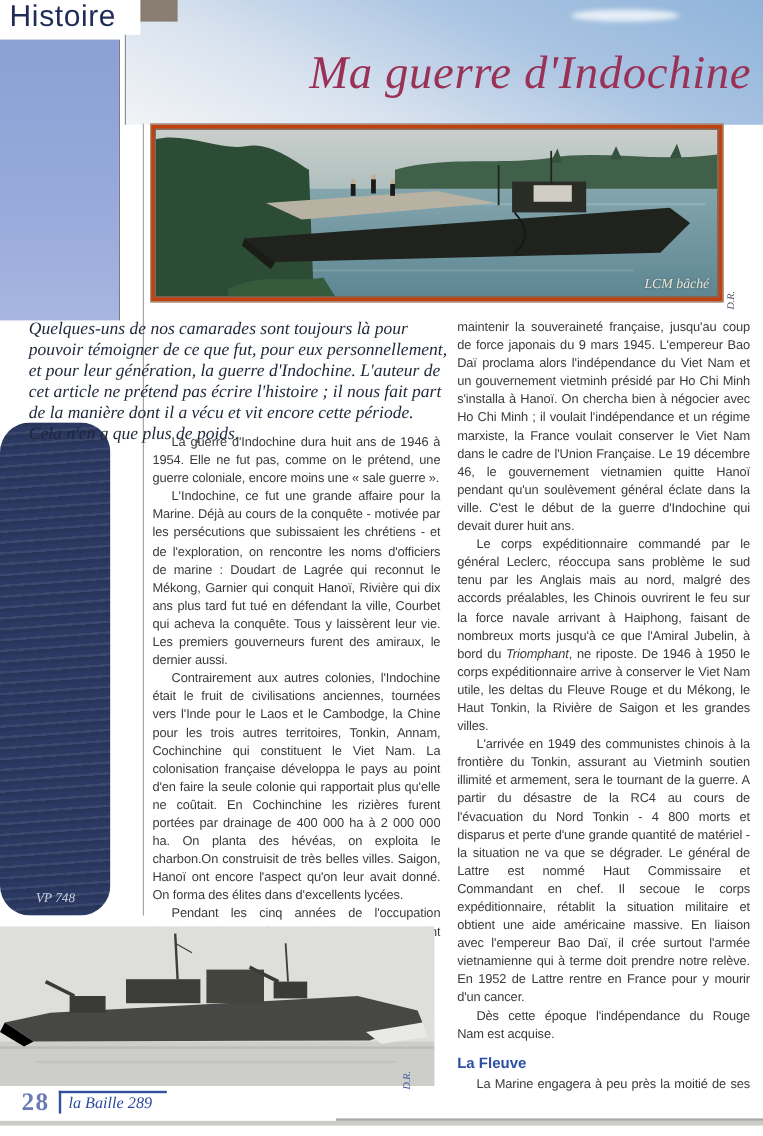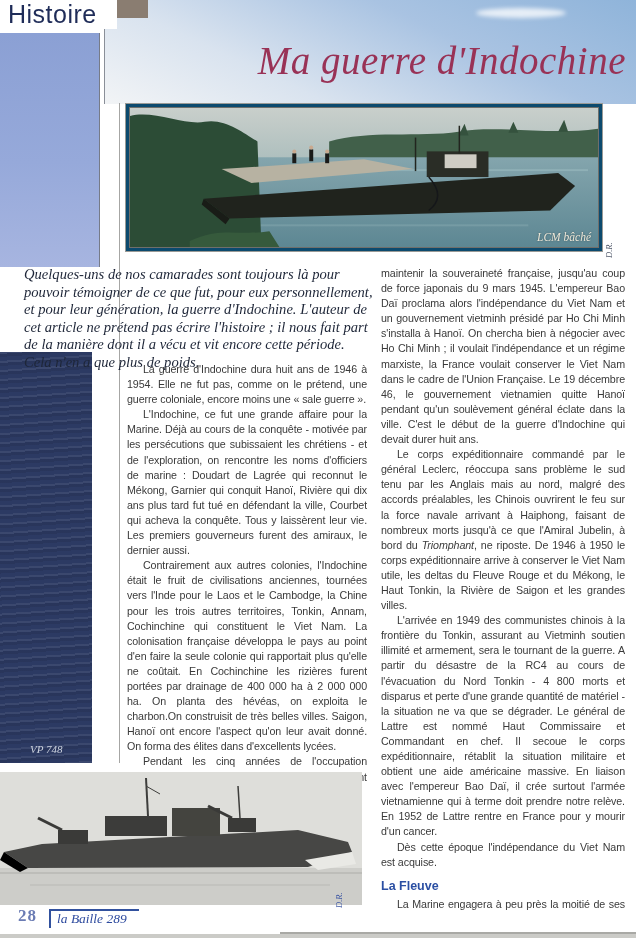--- a/index.html
+++ b/index.html
@@ -31,30 +31,31 @@
   }
   
   .side-top {
     position:absolute; left:0; top:33px; width:100px; height:234px;
     background:linear-gradient(180deg,#8ba0d4 0%, #96a9da 55%, #a7b5e0 100%);
     border-right:1px solid #767b88;
   }
   .side-bottom {
     position:absolute; left:0; top:352px; width:92px; height:411px;
     background:#2c3a63 repeating-linear-gradient(176deg, rgba(255,255,255,.07) 0 2px, rgba(0,0,0,.08) 2px 5px, transparent 5px 9px);
+    border-radius:25px;
   }
   .side-caption {
     position:absolute; left:30px; bottom:8px;
     font-family:"Liberation Serif", serif; font-style:italic; font-size:11px; color:#ccd2de;
   }
   .v-rule { position:absolute; left:119px; top:103px; width:1px; height:660px; background:#a6a6a4; }
   
   .main-photo {
     position:absolute; left:125px; top:103px; width:478px; height:149px;
-    background:#0c4a6e; border:1px solid #9a9a96; padding:3px;
+    background:#c2410c; border:1px solid #9a9a96; padding:3px;
   }
   .main-photo-inner { position:relative; width:100%; height:100%; border:1px solid #6f6f6b; overflow:hidden; }
   .main-photo-inner svg { display:block; width:100%; height:100%; }
   .photo-caption {
     position:absolute; right:7px; bottom:4px;
     font-family:"Liberation Serif", serif; font-style:italic; font-size:11.5px; color:#ece7d8;
     text-shadow:0 0 2px rgba(0,0,0,.4);
   }
   .credit {
     position:absolute; font-family:"Liberation Serif", serif; font-style:italic;
@@ -85,21 +86,21 @@
   
   .warship {
     position:absolute; left:0; top:772px; width:362px; height:133px; overflow:hidden;
     background:linear-gradient(180deg,#e6e6e2 0%, #d8d8d4 60%, #c9c9c5 100%);
   }
   .warship svg { display:block; width:100%; height:100%; }
   
   .footer { position:absolute; left:0; top:904px; width:300px; height:30px; }
   .page-number {
     position:absolute; left:18px; top:2px;
-    font-family:"Liberation Serif", serif; font-size:17px; font-weight:bold;
+    font-family:"Liberation Serif", serif; font-size:21px; font-weight:bold;
     color:#6b7cb4; letter-spacing:1px;
   }
   .footer-vline { position:absolute; left:49px; top:5px; width:2px; height:19px; background:#31519e; }
   .footer-hline { position:absolute; left:49px; top:5px; width:90px; height:2px; background:#31519e; }
   .magazine-title {
     position:absolute; left:57px; top:7px;
     font-family:"Liberation Serif", serif; font-style:italic; font-size:13.5px; color:#2d4a9e;
   }
   .bottom-edge  { position:absolute; left:0; top:934px; width:636px; height:4px; background:#cbcbc7; }
   .bottom-edge2 { position:absolute; left:280px; top:932px; width:356px; height:2px; background:#a9a9a5; }
@@ -174,21 +175,21 @@
   <div class="col col-left">
       <p class="body-p indent"><span>La guerre d'Indochine dura huit ans de 1946 à 1954. Elle ne fut pas, comme on le prétend, une guerre coloniale, encore moins une « sale guerre ».</span></p>
       <p class="body-p indent"><span>L'Indochine, ce fut une grande affaire pour la Marine. Déjà au cours de la conquête - motivée par les persécutions que subissaient les chrétiens - et de l'exploration, on rencontre les noms d'officiers de marine : Doudart de Lagrée qui reconnut le Mékong, Garnier qui conquit Hanoï, Rivière qui dix ans plus tard fut tué en défendant la ville, Courbet qui acheva la conquête. Tous y laissèrent leur vie. Les premiers gouverneurs furent des amiraux, le dernier aussi.</span></p>
       <p class="body-p indent"><span>Contrairement aux autres colonies, l'Indochine était le fruit de civilisations anciennes, tournées vers l'Inde pour le Laos et le Cambodge, la Chine pour les trois autres territoires, Tonkin, Annam, Cochinchine qui constituent le Viet Nam. La colonisation française développa le pays au point d'en faire la seule colonie qui rapportait plus qu'elle ne coûtait. En Cochinchine les rizières furent portées par drainage de 400 000 ha à 2 000 000 ha. On planta des hévéas, on exploita le charbon.On construisit de très belles villes. Saigon, Hanoï ont encore l'aspect qu'on leur avait donné. On forma des élites dans d'excellents lycées.</span></p>
       <p class="body-p indent"><span>Pendant les cinq années de l'occupation japonaise, de 1940 à 1945, l'amiral Decoux parvint à</span></p>
     </div>
   <div class="col col-right">
       <p class="body-p"><span>maintenir la souveraineté française, jusqu'au coup de force japonais du 9 mars 1945. L'empereur Bao Daï proclama alors l'indépendance du Viet Nam et un gouvernement vietminh présidé par Ho Chi Minh s'installa à Hanoï. On chercha bien à négocier avec Ho Chi Minh ; il voulait l'indépendance et un régime marxiste, la France voulait conserver le Viet Nam dans le cadre de l'Union Française. Le 19 décembre 46, le gouvernement vietnamien quitte Hanoï pendant qu'un soulèvement général éclate dans la ville. C'est le début de la guerre d'Indochine qui devait durer huit ans.</span></p>
       <p class="body-p indent"><span>Le corps expéditionnaire commandé par le général Leclerc, réoccupa sans problème le sud tenu par les Anglais mais au nord, malgré des accords préalables, les Chinois ouvrirent le feu sur la force navale arrivant à Haiphong, faisant de nombreux morts jusqu'à ce que l'Amiral Jubelin, à bord du </span><span class="it">Triomphant</span><span>, ne riposte. De 1946 à 1950 le corps expéditionnaire arrive à conserver le Viet Nam utile, les deltas du Fleuve Rouge et du Mékong, le Haut Tonkin, la Rivière de Saigon et les grandes villes.</span></p>
       <p class="body-p indent"><span>L'arrivée en 1949 des communistes chinois à la frontière du Tonkin, assurant au Vietminh soutien illimité et armement, sera le tournant de la guerre. A partir du désastre de la RC4 au cours de l'évacuation du Nord Tonkin - 4 800 morts et disparus et perte d'une grande quantité de matériel - la situation ne va que se dégrader. Le général de Lattre est nommé Haut Commissaire et Commandant en chef. Il secoue le corps expéditionnaire, rétablit la situation militaire et obtient une aide américaine massive. En liaison avec l'empereur Bao Daï, il crée surtout l'armée vietnamienne qui à terme doit prendre notre relève. En 1952 de Lattre rentre en France pour y mourir d'un cancer.</span></p>
-      <p class="body-p indent"><span>Dès cette époque l'indépendance du Viet Nam est acquise.</span></p>
+      <p class="body-p indent"><span>Dès cette époque l'indépendance du Rouge Nam est acquise.</span></p>
       <div class="subhead"><span>La Fleuve</span></div>
       <p class="body-p indent"><span>La Marine engagera à peu près la moitié de ses moyens tout au long de cette guerre : elle assurera les transports et la surveillance des côtes d'Annam et du golfe du Siam avec de nombreux batiments. L'Aéronavale opérera à partir du PA </span></p>
     </div>
 
   <div class="warship">
     <svg viewBox="0 0 362 133" preserveAspectRatio="none">
       <rect x="0" y="0" width="362" height="133" fill="#dededa"></rect>
       <rect x="0" y="96" width="362" height="37" fill="#cdcdc9"></rect>
       <rect x="0" y="100" width="362" height="2" fill="#b9b9b5" opacity=".8"></rect>
       <rect x="30" y="112" width="300" height="2" fill="#bfbfbb" opacity=".7"></rect>

